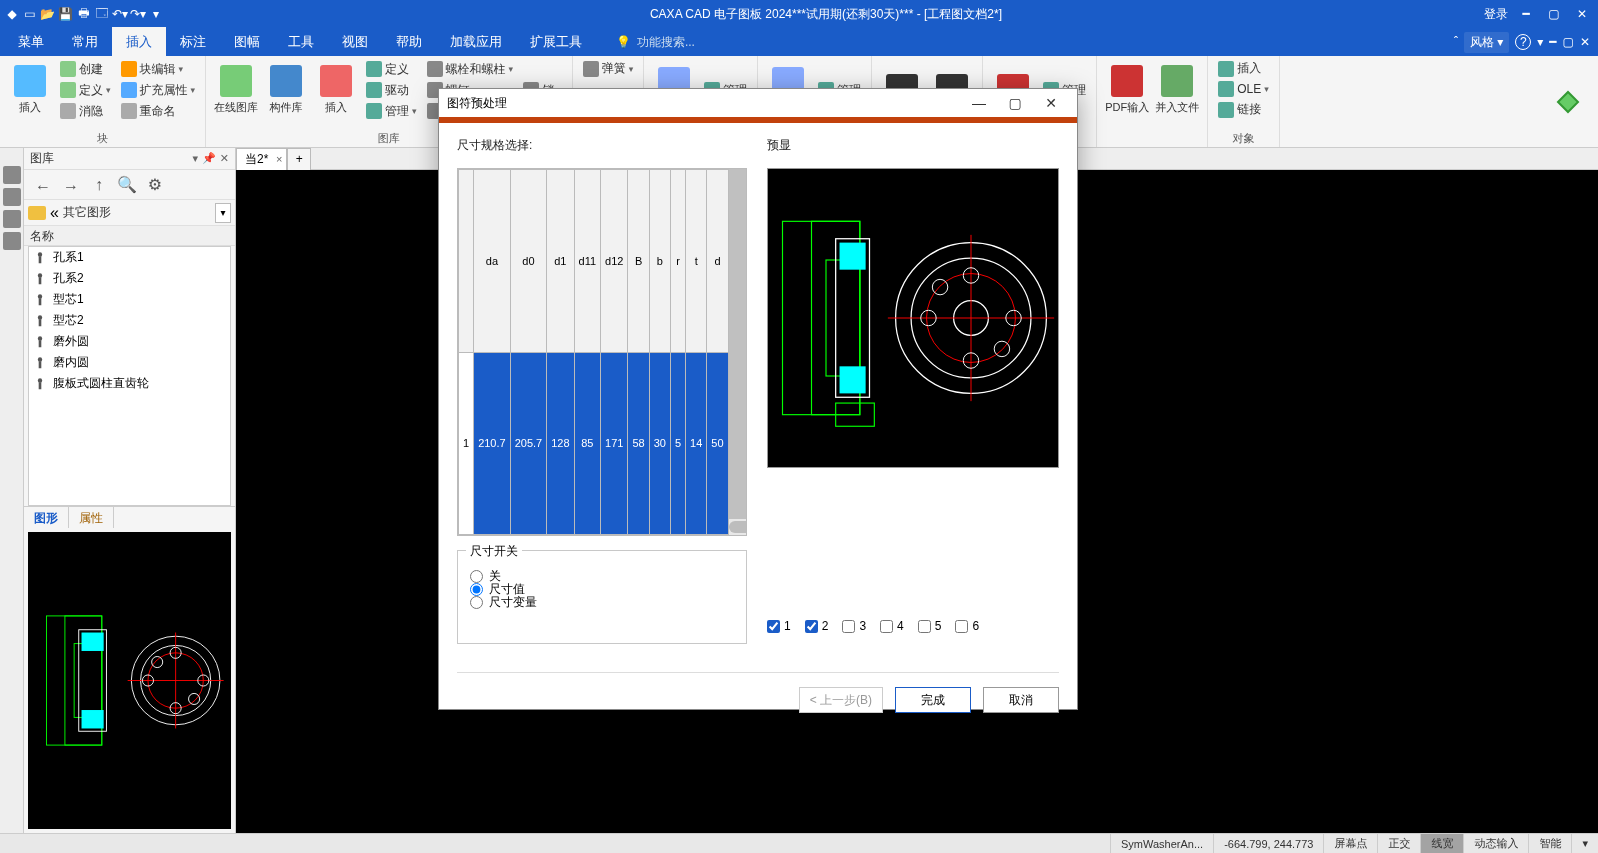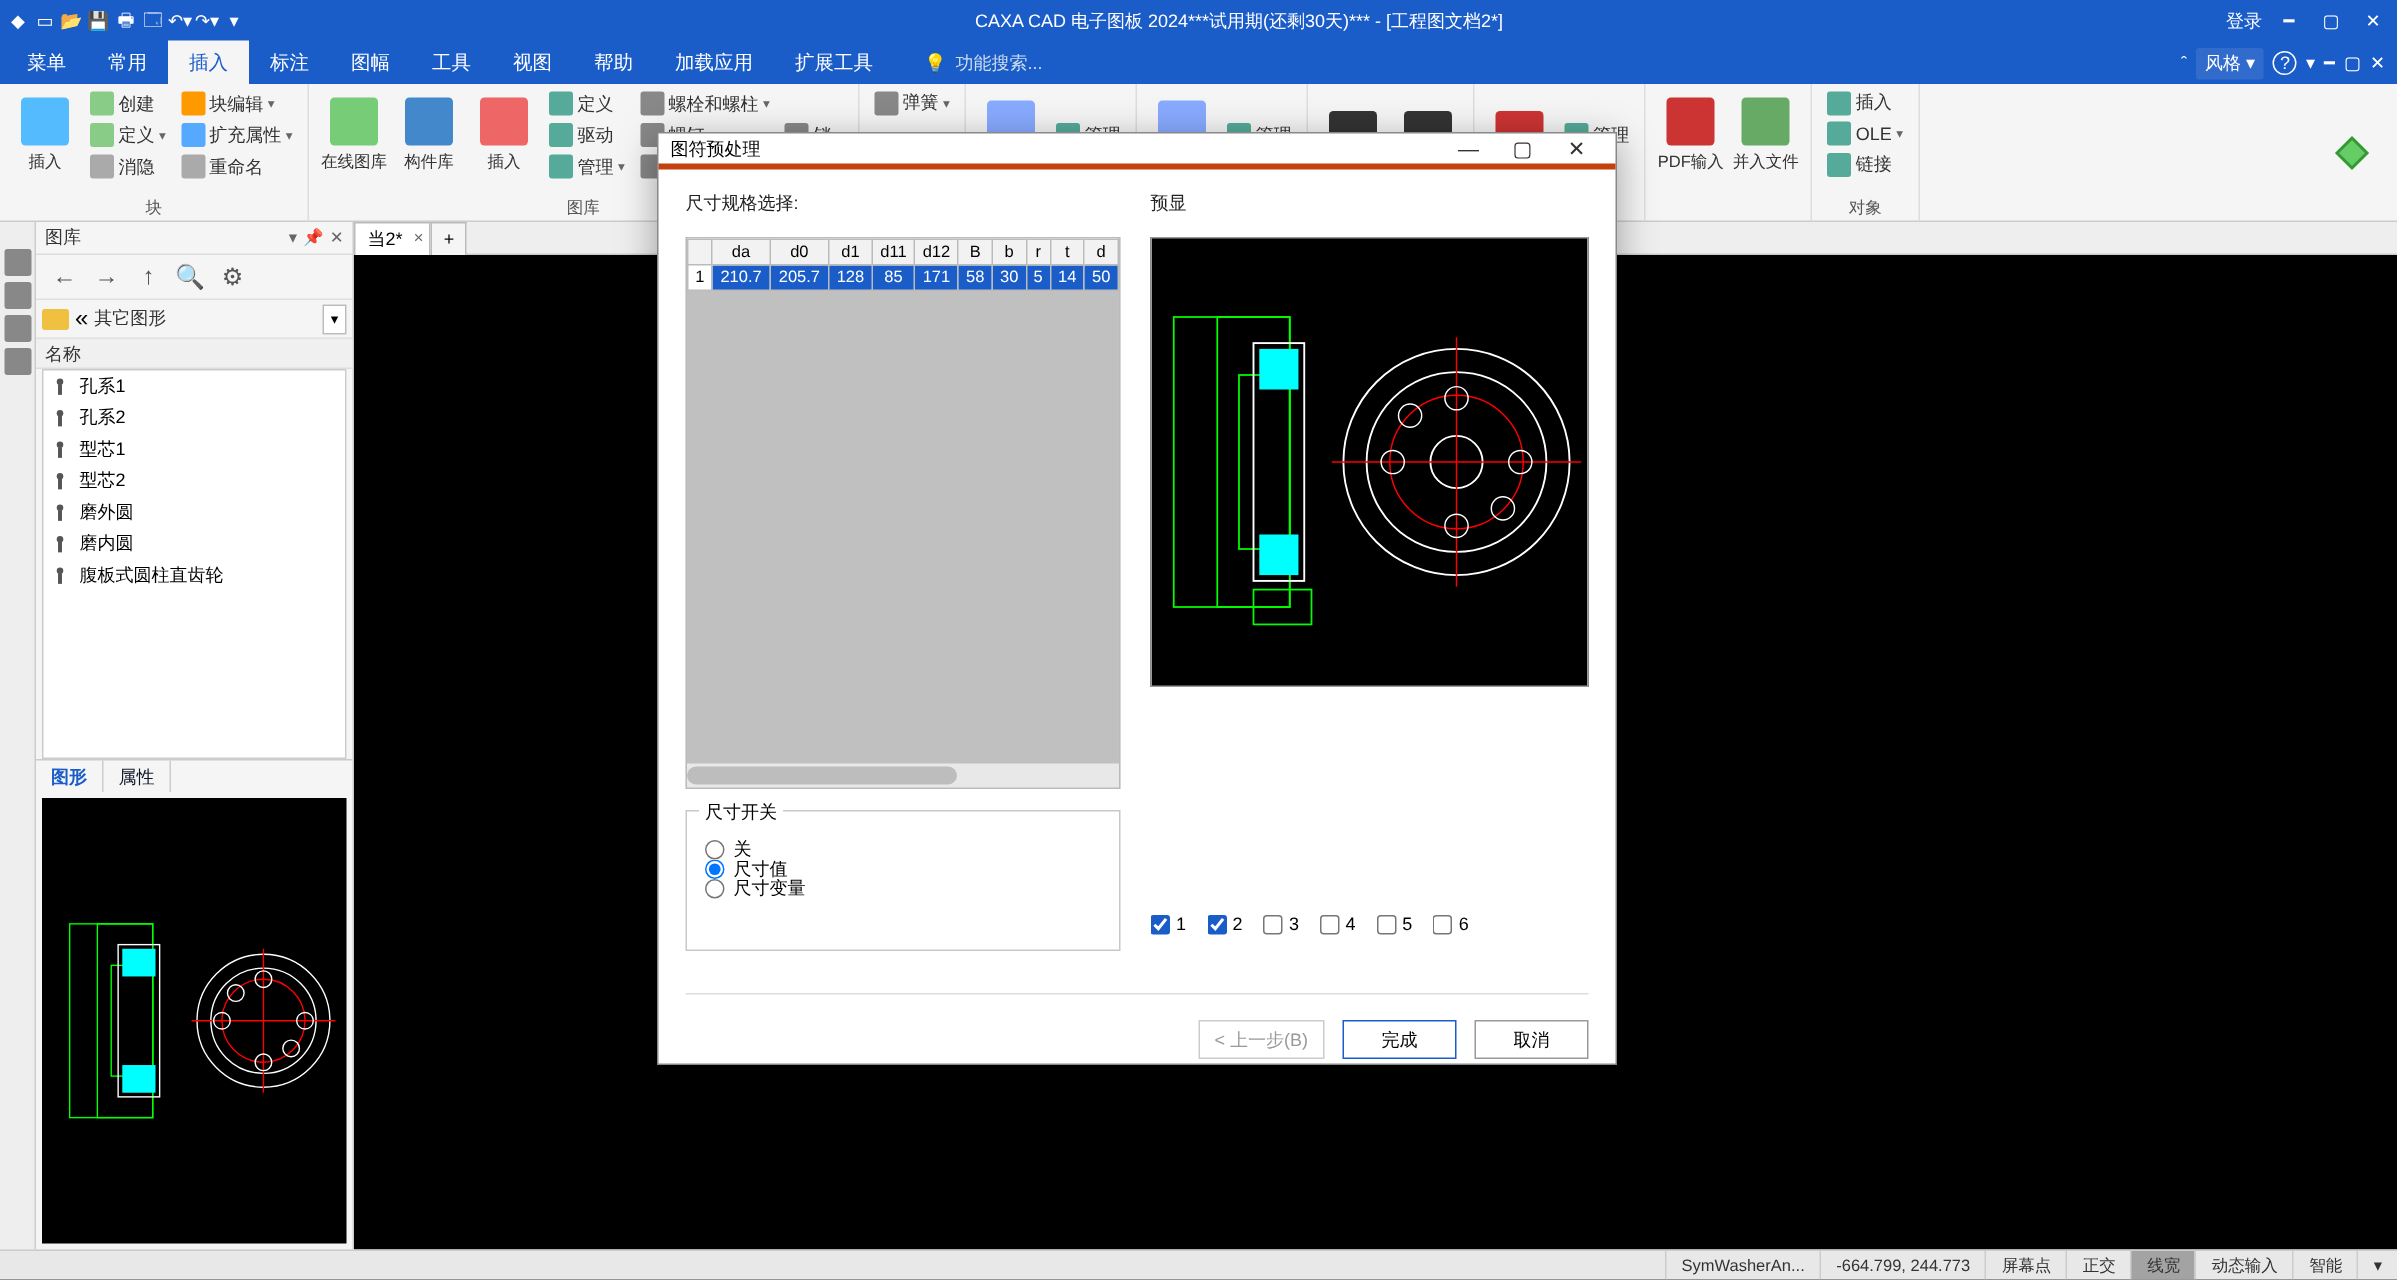--- a/index.html
+++ b/index.html
@@ -45,40 +45,40 @@
 .lib-nav .nav-ico { width: 18px; height: 18px; color: #555; display: flex; align-items: center; justify-content: center; cursor: pointer; }
 .lib-path { height: 26px; display: flex; align-items: center; padding: 2px 4px; gap: 4px; border-bottom: 1px solid #e0e0e0; }
 .lib-path .folder-ico { width: 18px; height: 14px; background: #f0c040; border-radius: 2px; }
 .lib-path .crumb { font-size: 12px; color: #333; flex: 1; }
 .lib-path .dd-btn { width: 16px; height: 20px; border: 1px solid #bbb; background: #fff; display:flex; align-items:center; justify-content:center; font-size:10px; }
 .lib-list-hdr { height: 20px; background: #f0f0f0; border-bottom: 1px solid #ddd; font-size: 12px; padding: 2px 6px; color: #333; }
 .lib-list { flex: 0 0 260px; overflow: auto; background: #fff; border: 1px solid #ccc; margin: 0 4px; }
 .lib-item { display: flex; align-items: center; gap: 6px; padding: 2px 4px; font-size: 12px; cursor: pointer; }
 .lib-item .item-ico { width: 14px; height: 14px; display:inline-block; }
 .lib-tabs { height: 22px; display: flex; border-top: 1px solid #ccc; font-size: 12px; }
-.lib-tab { padding: 3px 10px; cursor: pointer; color: #0f172a; border-right: 1px solid #ccc; }
+.lib-tab { padding: 3px 10px; cursor: pointer; color: #a16207; border-right: 1px solid #ccc; }
 .lib-tab.active { color: #1a5cc8; font-weight: 600; }
 .lib-preview { flex: 1; background: #000; margin: 4px; position: relative; }
 
 
 .main { flex: 1; background: #000; position: relative; display: flex; flex-direction: column; }
 .doc-tabs { height: 22px; background: #eee; display: flex; align-items: center; font-size: 12px; border-bottom: 1px solid #ccc; }
 .doc-tab { height: 22px; padding: 0 18px 0 8px; display: flex; align-items: center; gap: 6px; background: #fff; border: 1px solid #bbb; border-bottom: none; position: relative; cursor: pointer; }
 .doc-tab .close { position: absolute; right: 4px; font-size: 11px; color: #666; }
 .doc-tab.add { width: 24px; padding: 0; justify-content: center; background: #f5f5f5; }
 .canvas { flex: 1; background: #000; }
 
 
 .dialog { position: absolute; top: 88px; left: 438px; width: 640px; height: 622px; background: #fff; border: 1px solid #888; box-shadow: 0 6px 24px rgba(0,0,0,.35); display: flex; flex-direction: column; font-size: 12px; }
-.dlg-title { height: 24px; display: flex; align-items: center; padding: 0 8px; border-bottom: 4px solid #c2410c; }
+.dlg-title { height: 34px; display: flex; align-items: center; padding: 0 8px; border-bottom: 6px solid #c2410c; }
 .dlg-title .t { flex: 1; }
 .dlg-title .wbtn { width: 36px; height: 28px; display: flex; align-items: center; justify-content: center; cursor: pointer; font-size: 14px; color: #333; }
 .dlg-body { flex: 1; padding: 14px 18px; display: grid; grid-template-columns: 290px 1fr; grid-template-rows: auto auto auto auto; column-gap: 20px; row-gap: 14px; }
 .sec-label { font-size: 12px; color: #222; }
-.size-table { border: 1px solid #bbb; background: #e5e5e5; height: 368px; overflow: hidden; display: flex; flex-direction: column; }
+.size-table { border: 1px solid #bbb; background: #0369a1; height: 368px; overflow: hidden; display: flex; flex-direction: row; }
 .tbl { border-collapse: collapse; font-size: 11px; background: #fff; }
 .tbl th, .tbl td { border: 1px solid #bbb; padding: 2px 4px; text-align: center; }
 .tbl th { background: #f2f2f2; font-weight: 400; }
 .tbl tr.sel td { background: #1a5cc8; color: #fff; }
 .tbl-scrollspace { flex:1; background: #c0c0c0; position: relative; }
 .h-scrollbar { position: absolute; left: 0; right: 0; bottom: 0; height: 16px; background: #e8e8e8; }
 .h-thumb { position: absolute; left: 0; top: 2px; width: 180px; height: 12px; background: #bdbdbd; border-radius: 6px; }
 
 .preview-box { border: 1px solid #999; background: #000; height: 300px; position: relative; }
 

